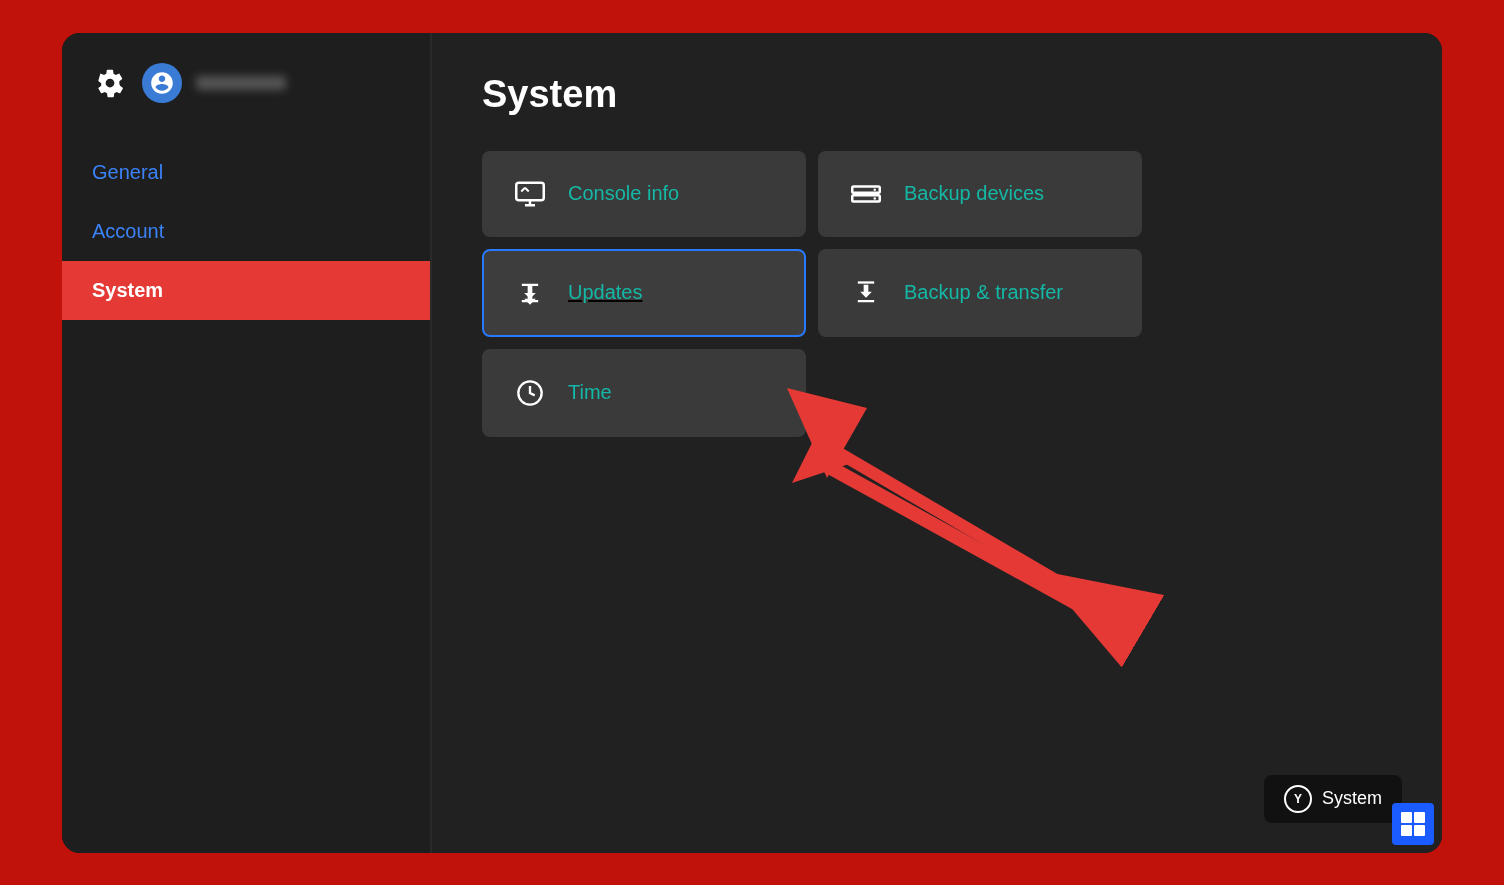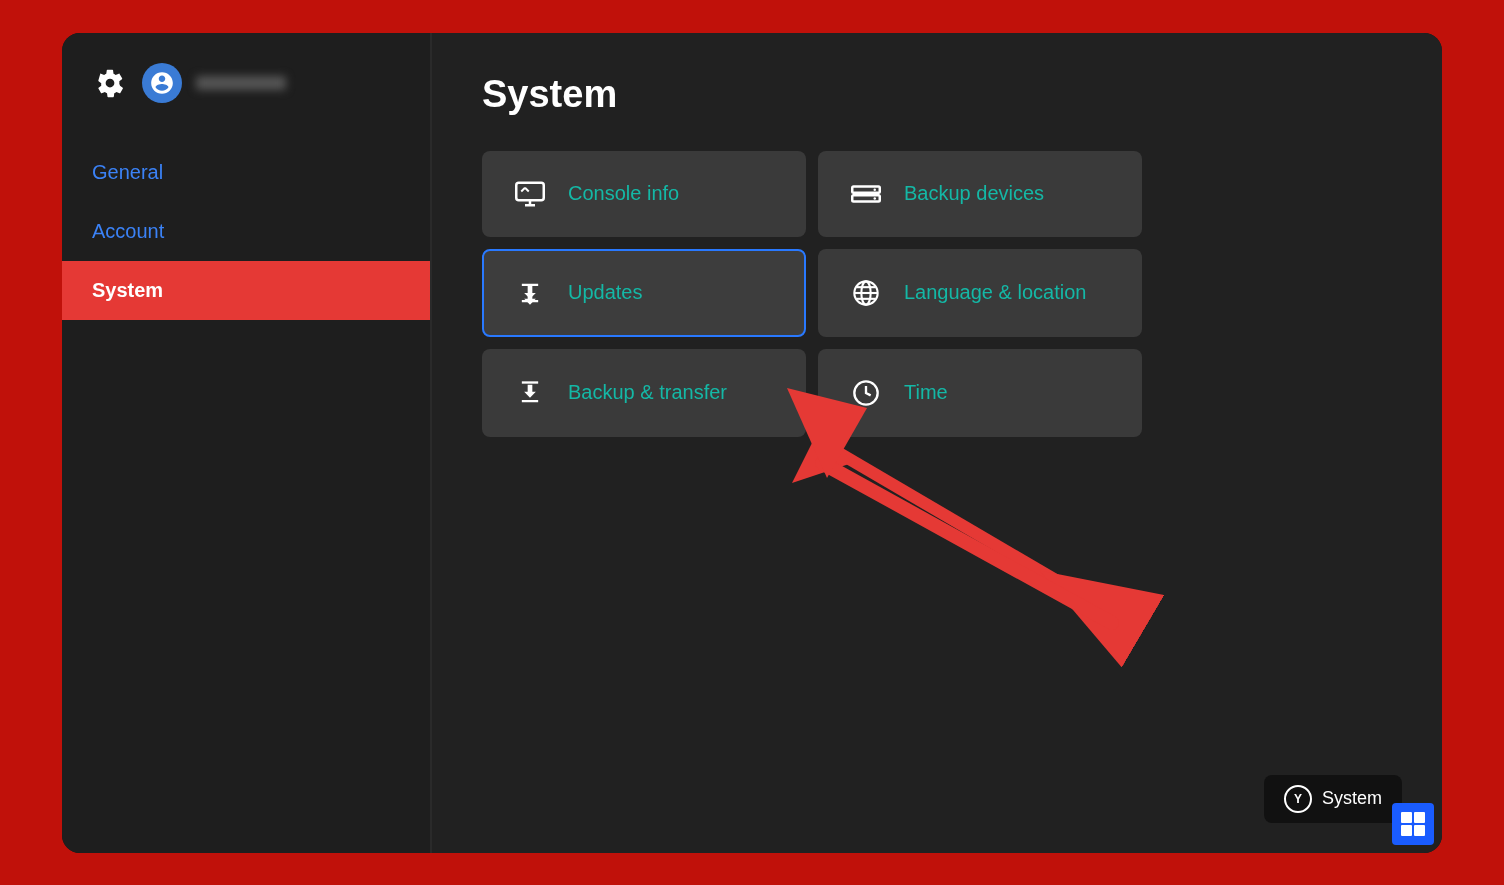--- a/index.html
+++ b/index.html
@@ -125,20 +125,21 @@
       align-items: center;
       gap: 22px;
       cursor: pointer;
       border: 2px solid transparent;
       transition: border-color 0.15s;
     }
 
     .grid-item.selected {
       border: 2.5px solid #2979ff;
       background: #3d3d3d;
+      text-decoration: underline;
     }
 
     .grid-item-icon {
       color: #ffffff;
       font-size: 26px;
       min-width: 32px;
       display: flex;
       align-items: center;
       justify-content: center;
     }
@@ -267,32 +268,20 @@
         <div class="grid-item-icon">
           <svg width="28" height="28" viewBox="0 0 24 24" fill="white">
             <path d="M5 20h14v-2H5v2zm7-18l-5 5h3v4h4V7h3L12 2z" transform="rotate(180 12 12)"></path>
             <path d="M19 20H5v-2h14v2zm-7-3l-5-5h3V6h4v6h3l-5 5z"></path>
           </svg>
         </div>
         <span class="grid-item-label">Updates</span>
       </div>
 
 
-      <div class="grid-item">
-        <div class="grid-item-icon">
-          <svg width="28" height="28" viewBox="0 0 24 24" fill="none" stroke="white" stroke-width="1.8">
-            <circle cx="12" cy="12" r="10"></circle>
-            <ellipse cx="12" cy="12" rx="4" ry="10"></ellipse>
-            <line x1="2" y1="12" x2="22" y2="12"></line>
-            <line x1="4" y1="7" x2="20" y2="7"></line>
-            <line x1="4" y1="17" x2="20" y2="17"></line>
-          </svg>
-        </div>
-        <span class="grid-item-label">Language &amp; location</span>
-      </div>
 
       <div class="grid-item">
         <div class="grid-item-icon">
           <svg width="28" height="28" viewBox="0 0 24 24" fill="white">
             <path d="M19 20H5v-2h14v2zm-7-4l-5-5h3V5h4v6h3l-5 5z"></path>
             <line x1="5" y1="3" x2="19" y2="3" stroke="white" stroke-width="2"></line>
           </svg>
         </div>
         <span class="grid-item-label">Backup &amp; transfer</span>
       </div>

